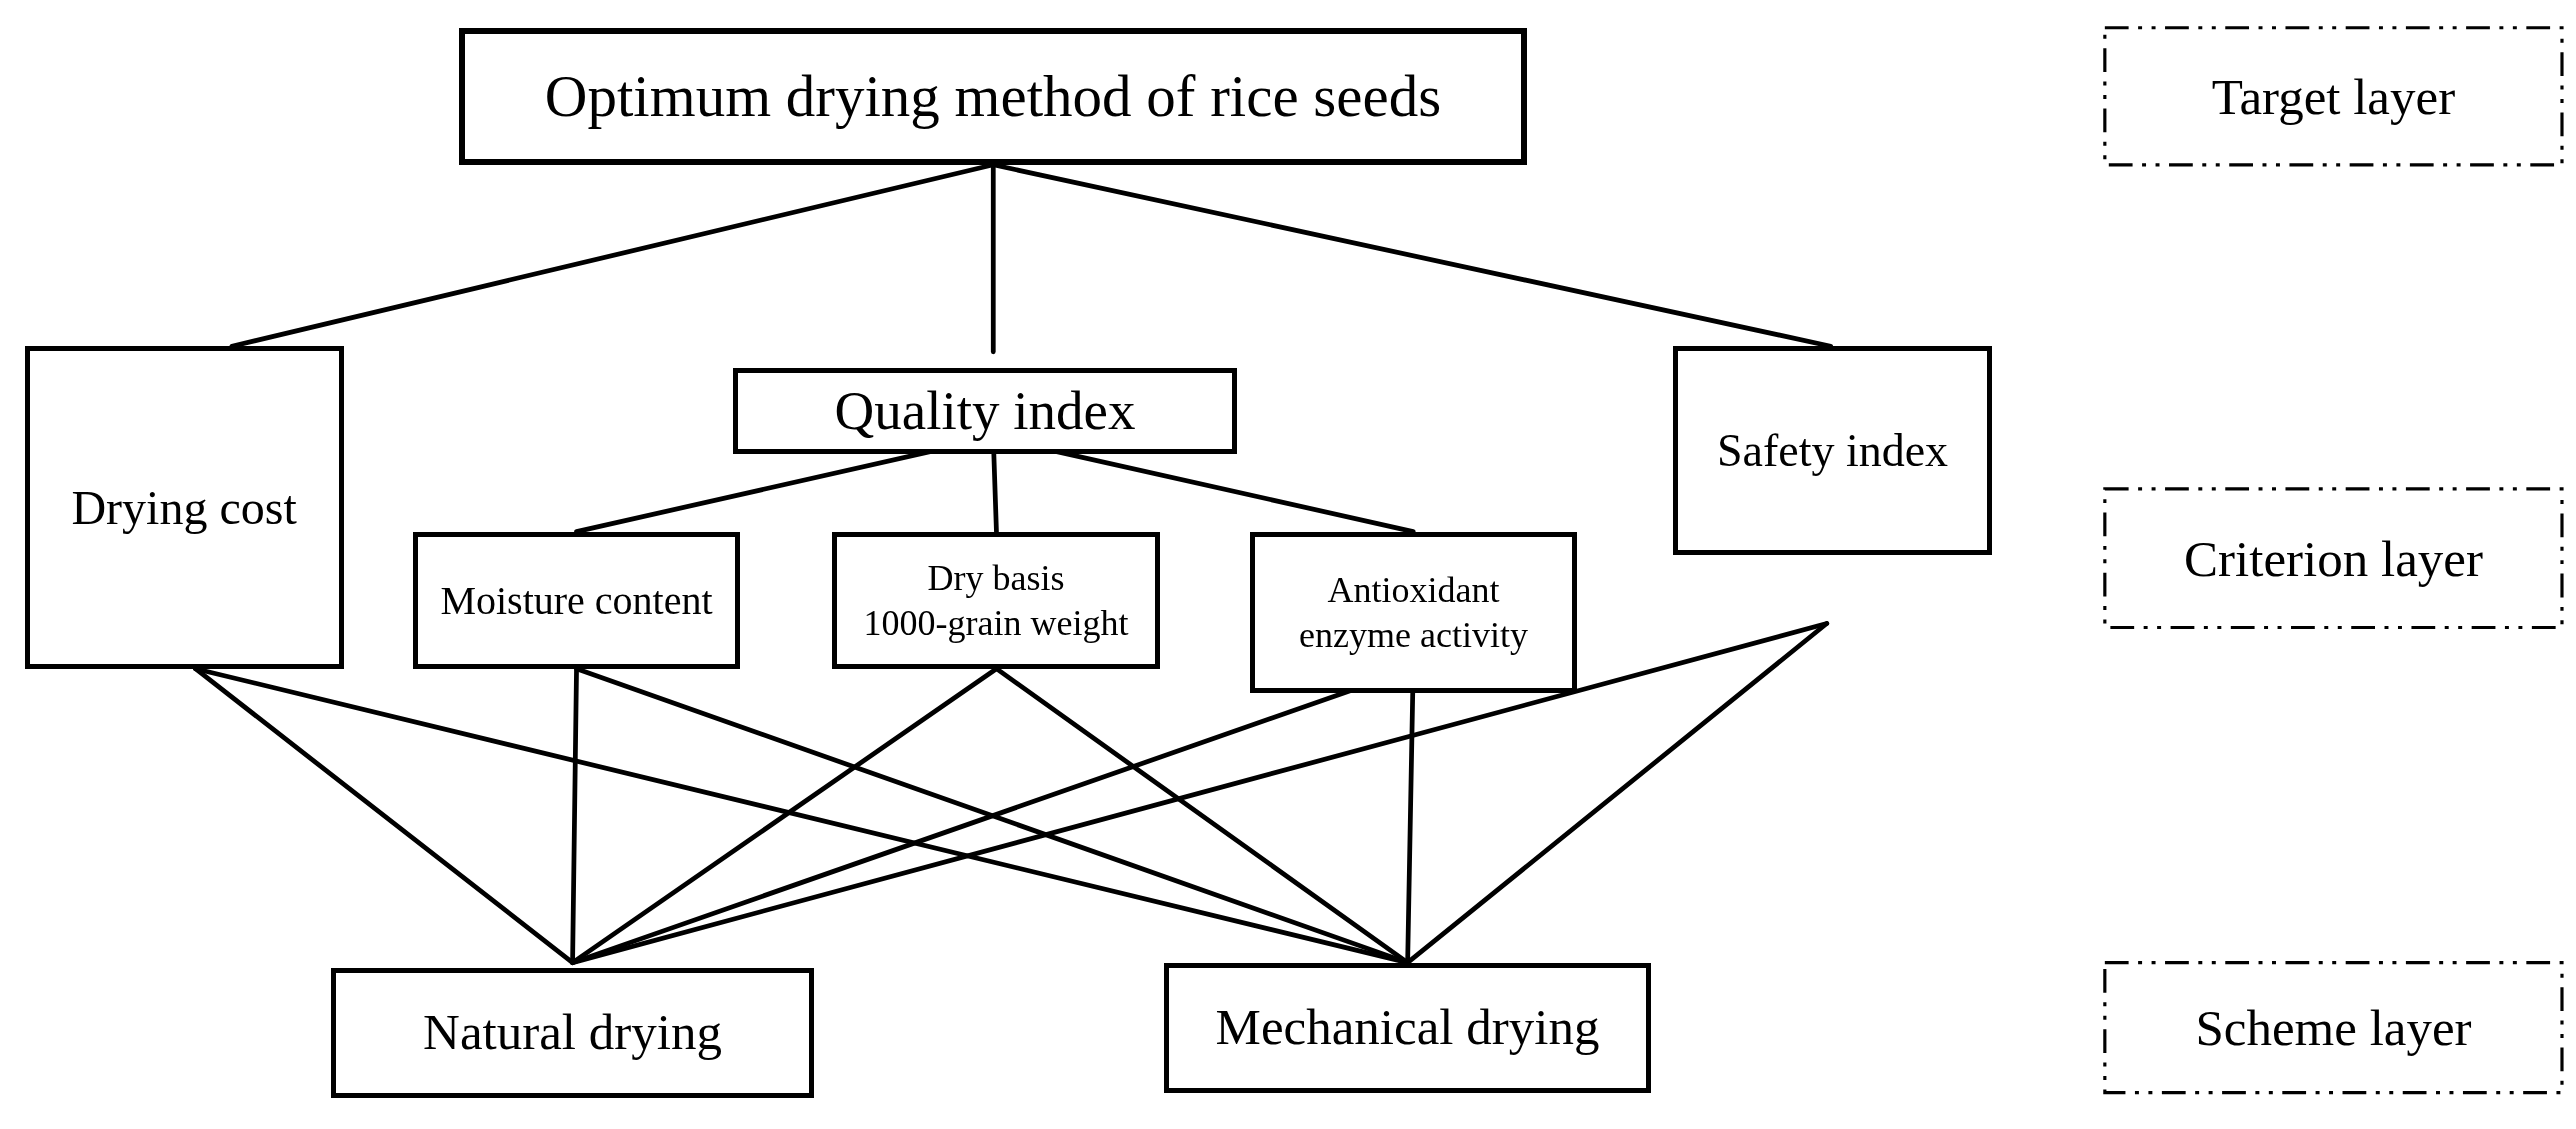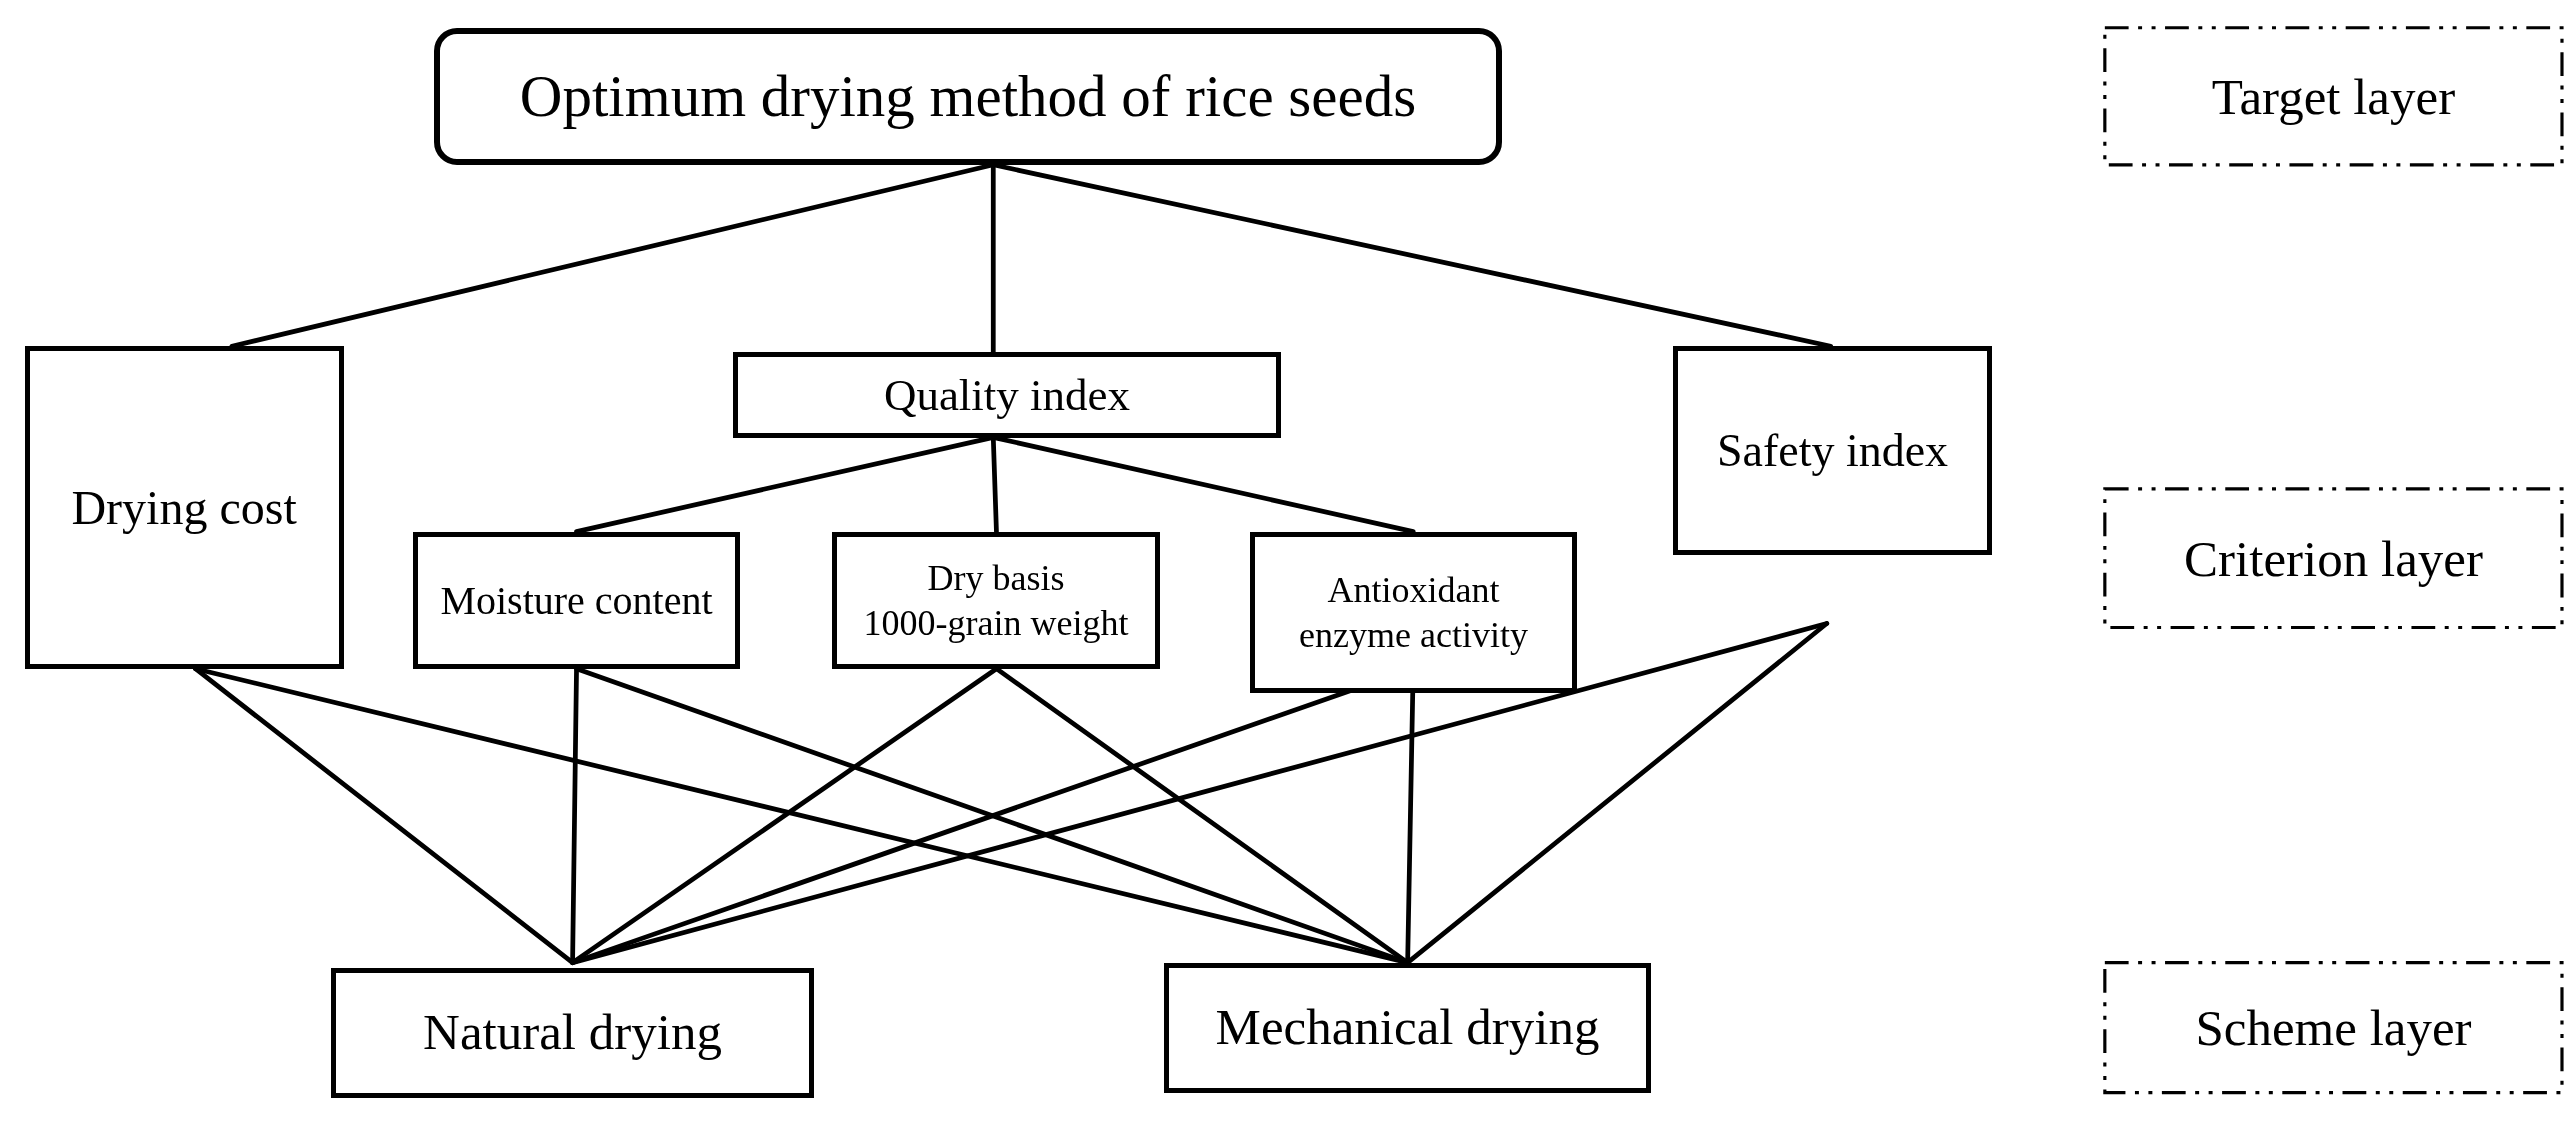--- a/index.html
+++ b/index.html
@@ -49,23 +49,23 @@
   .layer-label {
     position: absolute;
     box-sizing: border-box;
     display: flex;
     align-items: center;
     justify-content: center;
     text-align: center;
     font-size: 51px;
   }
   
-  .n-goal        { left: 434px;  top: 28px;   width: 1068px; height: 137px; font-size: 59px; border-width: 6.3px; border-radius: 23px; }
+  .n-goal        { left: 459px;  top: 28px;   width: 1068px; height: 137px; font-size: 59px; border-width: 6.3px; }
   .n-drying-cost { left: 24.6px;   top: 346px;  width: 319px;  height: 323px; font-size: 48px; }
-  .n-quality     { left: 733px;  top: 352px;  width: 548px;  height: 86px; font-size: 45px; }
+  .n-quality     { left: 733px;  top: 368px;  width: 504px;  height: 86px; font-size: 55px; }
   .n-safety      { left: 1673px; top: 346px;  width: 319px;  height: 209px; font-size: 46px; }
   .n-moisture    { left: 413px;  top: 532px;  width: 327px;  height: 137px; font-size: 40px; }
   .n-drybasis    { left: 832px; top: 532px;  width: 328px;  height: 137px; font-size: 36px; }
   .n-antiox      { left: 1250px; top: 532px;  width: 327px;  height: 161px; font-size: 36px; }
   .n-natural     { left: 331px;  top: 968px; width: 483px;  height: 130px; font-size: 51px; }
   .n-mechanical  { left: 1164px; top: 963px; width: 487px;  height: 130px; font-size: 51px; }
   .l-target      { left: 2105px; top: 28px;   width: 457px;  height: 137px; }
   .l-criterion   { left: 2105px; top: 489px;  width: 457px;  height: 139px; }
   .l-scheme      { left: 2105px; top: 963px; width: 457px;  height: 130px; }
 </style>

